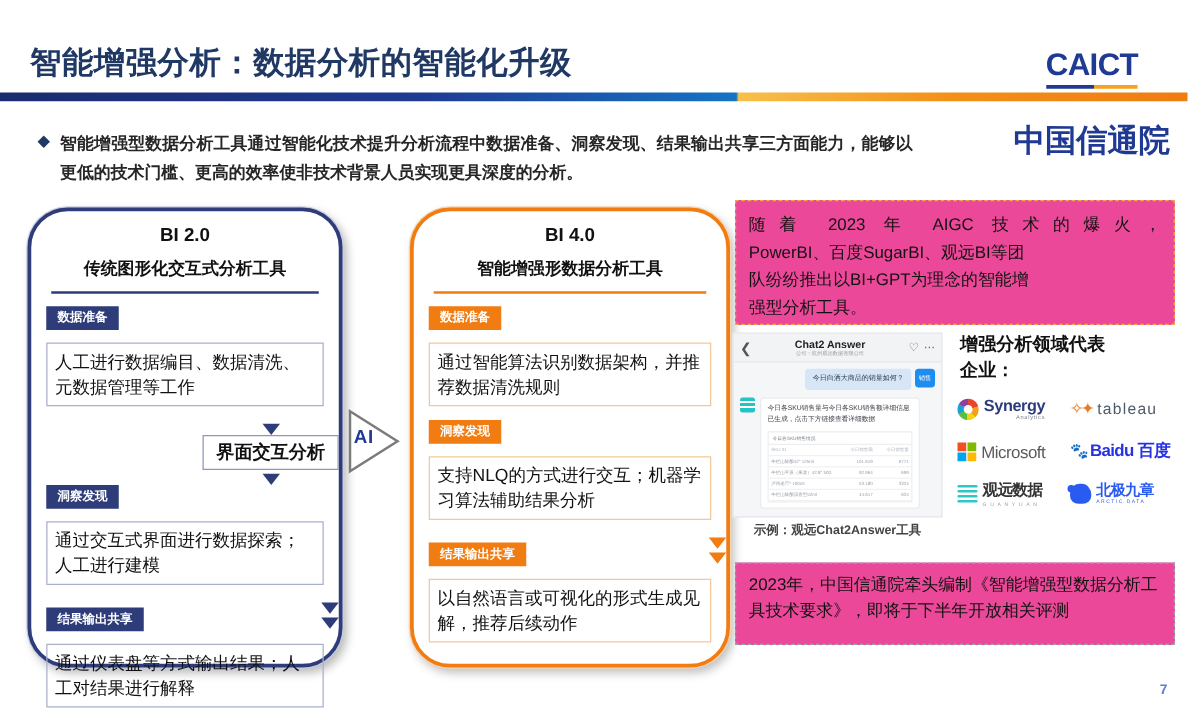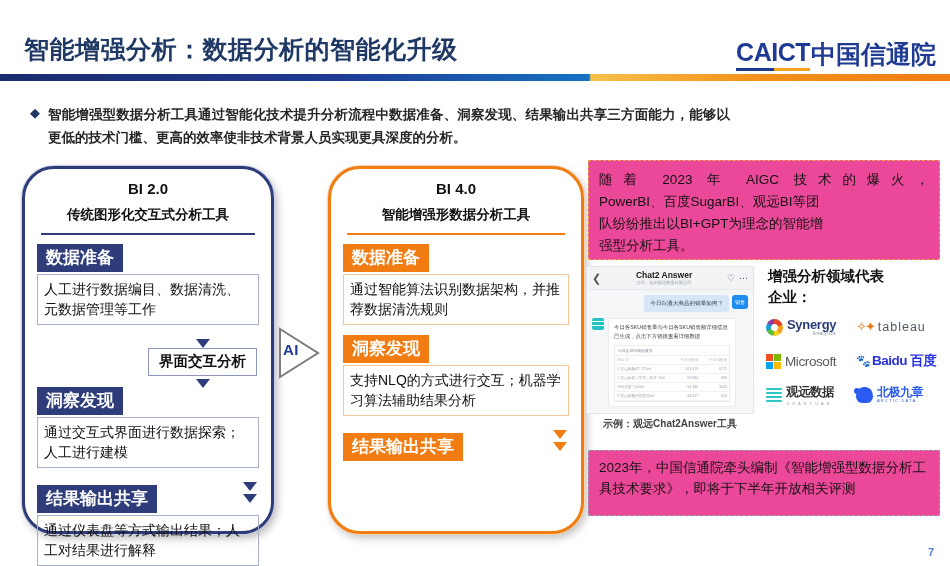--- a/index.html
+++ b/index.html
@@ -9,21 +9,21 @@
     overflow:hidden;position:relative;
   }
   
   .slide-title{
     position:absolute;left:24px;top:33px;
     font-size:25px;font-weight:bold;color:#1F3864;letter-spacing:.5px;
     white-space:nowrap;
   }
   .brand{
     position:absolute;right:14px;top:38px;
-    display:flex;align-items:center;gap:1px;white-space:nowrap;
+    display:flex;align-items:center;gap:25px;white-space:nowrap;flex-direction:column;
   }
   .brand-caict{
     font-size:25px;font-weight:bold;color:#1F3A93;letter-spacing:-.5px;
     position:relative;padding-bottom:4px;
   }
   .brand-caict::after{
     content:"";position:absolute;left:0;right:0;bottom:0;height:3px;
     background:linear-gradient(90deg,#1F3A93 0 52%,#F5A21E 52% 100%);
   }
   .brand-cn{font-size:25px;font-weight:bold;color:#1F3A93;}
@@ -58,41 +58,41 @@
     box-shadow:0 0 0 1px #f5d6b4, 3px 4px 8px rgba(0,0,0,.25);
   }
   .p-h1{text-align:center;font-size:15px;font-weight:bold;color:#111;margin-top:11px;}
   .p-h2{text-align:center;font-size:13.5px;font-weight:bold;color:#111;margin-top:9px;}
   .p-rule{height:2px;margin:9px 16px 0 16px;}
   .p-rule-b{background:#2E3D7A;}
   .p-rule-o{background:#F07C12;}
 
   .tagrow{position:relative;height:19px;margin-top:9px;}
   .tag{
-    display:inline-block;font-size:17px;font-weight:bold;color:#fff;
+    display:inline-block;font-size:10px;font-weight:bold;color:#fff;
     padding:2px 9px 3px 9px;margin-left:12px;
   }
   .tag-b{background:#2E3D7A;}
   .tag-o{background:#F07C12;}
 
   .body-box{
     margin:11px 12px;border:1px solid;padding:4px 6px 5px 6px;
     font-size:14px;line-height:20px;color:#111;box-sizing:border-box;
   }
   .body-box-b{border-color:#aab0cc;}
   .body-box-o{border-color:#f3c79a;}
 
   .arrow-down{
     width:0;height:0;border-left:7px solid transparent;
     border-right:7px solid transparent;margin:3px 0 0 0;
   }
   .arrow-b{border-top:9px solid #2E3D7A;}
   .arrow-o{border-top:9px solid #F07C12;}
 
-  .steprow{display:flex;align-items:center;justify-content:flex-end;padding-right:14px;}
+  .steprow{display:flex;align-items:center;justify-content:flex-end;padding-right:0;}
   .stepcol{display:flex;flex-direction:column;align-items:center;}
   .stepbox{
     border:1px solid;background:#fff;font-size:14.5px;font-weight:bold;
     color:#111;padding:3px 10px 4px 10px;white-space:nowrap;
   }
   .stepbox-b{border-color:#8e96bb;}
   .stepbox-o{border-color:#f0ab66;}
 
   
   .ai-tri{position:absolute;left:277px;top:326px;width:44px;height:54px;}
@@ -252,20 +252,21 @@
   <div class="steprow">
     <div class="stepcol">
       <div class="arrow-down arrow-o"></div>
       <div class="arrow-down arrow-o"></div>
     </div>
   </div>
 
   <div class="tagrow" style="margin-top:-18px;">
     <span class="tag tag-o">结果输出共享</span>
   </div>
+  <div class="body-box body-box-o">以自然语言或可视化的形式生成见解，推荐后续动作</div>
 </div>
 
 <div class="note note-top">
   <div class="ln1">随着 2023 年 AIGC 技术的爆火，</div>
   <div>PowerBI、百度SugarBI、观远BI等团</div>
   <div>队纷纷推出以BI+GPT为理念的智能增</div>
   <div>强型分析工具。</div>
 </div>
 
 <div class="chat-wrap">

